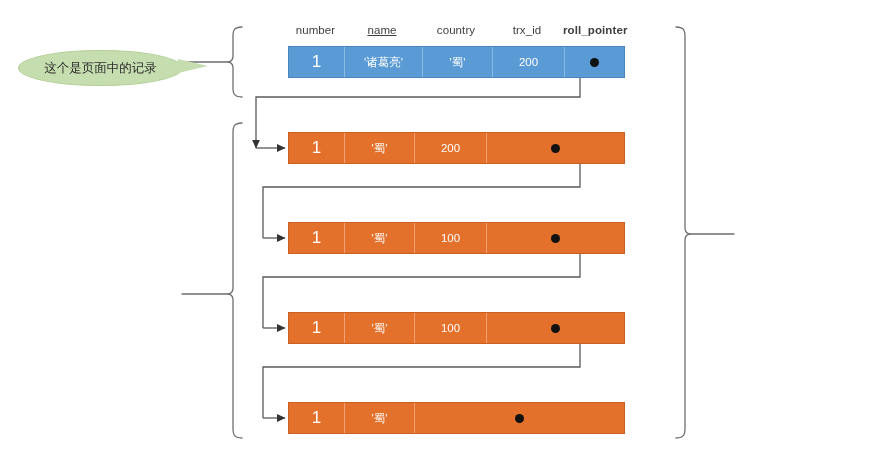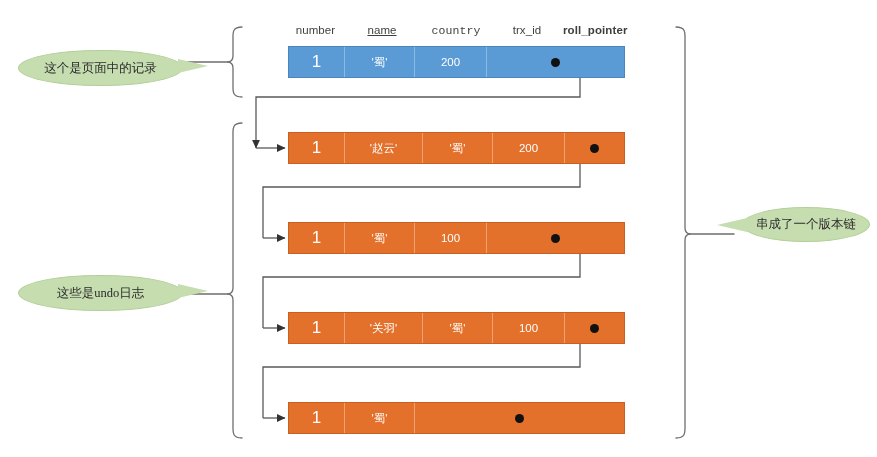--- a/index.html
+++ b/index.html
@@ -28,21 +28,21 @@
   .c-number{width:55px;font-size:17px;font-weight:400;}
   .c-name{width:78px;}
   .c-country{width:70px;}
   .c-trx{width:72px;text-align:right;}
   .c-ptr{width:60px;flex:1;}
   .dot{width:9px;height:9px;border-radius:50%;background:#111111;display:block;}
 
   
   .callout{position:absolute;background:#C6DDB0;border:1px solid #b3cf99;
            border-radius:50%/50%;display:flex;align-items:center;justify-content:center;
-           color:#2b2b2b;font-size:12.5px;white-space:nowrap;font-family:Liberation Serif, serif;}
+           color:#2b2b2b;font-size:12.5px;white-space:nowrap;}
   .callout .ctxt{display:block;padding:0 2px;}
   .callout .tail{position:absolute;width:0;height:0;}
 
   #callout-page{left:18px;top:50px;width:163px;height:34px;}
   #callout-page .tail{right:-26px;top:8px;border-top:7px solid transparent;
         border-bottom:7px solid transparent;border-left:30px solid #C6DDB0;}
   #callout-undo{left:18px;top:275px;width:163px;height:34px;}
   #callout-undo .tail{right:-26px;top:8px;border-top:7px solid transparent;
         border-bottom:7px solid transparent;border-left:30px solid #C6DDB0;}
   #callout-chain{left:742px;top:207px;width:126px;height:33px;}
@@ -96,79 +96,70 @@
 
     <g fill="none" stroke="#595959" stroke-width="1.3">
       <path d="M580,328 L580,367 L263,367 L263,418"></path>
       <path d="M263,418 L285,418" marker-end="url(#arrow)"></path>
     </g>
   </svg>
 
   <div class="hdr-row">
     <div class="hdr" style="left:0;width:55px;">number</div>
     <div class="hdr" style="left:55px;width:78px;text-decoration:underline;">name</div>
-    <div class="hdr" style="left:133px;width:70px;font-family:Liberation Mono, monospace;">country</div>
+    <div class="hdr" style="left:133px;width:70px;">country</div>
     <div class="hdr" style="left:203px;width:72px;">trx_id</div>
     <div class="hdr" style="left:275px;width:62px;font-weight:bold;">roll_pointer</div>
   </div>
 
   <div class="rec blue" style="top:46px;">
     <div class="cell c-number">1</div>
+    <div class="cell c-name">'诸葛亮'</div>
     <div class="cell c-country">'蜀'</div>
     <div class="cell c-trx">200</div>
     <div class="cell c-ptr">
       <span class="dot"></span>
     </div>
   </div>
 
   <div class="rec orange" style="top:132px;">
     <div class="cell c-number">1</div>
-    <div class="cell c-name">'赵云'</div>
     <div class="cell c-country">'蜀'</div>
     <div class="cell c-trx">200</div>
     <div class="cell c-ptr">
       <span class="dot"></span>
     </div>
   </div>
 
   <div class="rec orange" style="top:222px;">
     <div class="cell c-number">1</div>
     <div class="cell c-country">'蜀'</div>
     <div class="cell c-trx">100</div>
     <div class="cell c-ptr">
       <span class="dot"></span>
     </div>
   </div>
 
   <div class="rec orange" style="top:312px;">
     <div class="cell c-number">1</div>
-    <div class="cell c-name">'关羽'</div>
     <div class="cell c-country">'蜀'</div>
     <div class="cell c-trx">100</div>
     <div class="cell c-ptr">
       <span class="dot"></span>
     </div>
   </div>
 
   <div class="rec orange" style="top:402px;">
     <div class="cell c-number">1</div>
     <div class="cell c-country">'蜀'</div>
     <div class="cell c-ptr">
       <span class="dot"></span>
     </div>
   </div>
 
   <div class="callout" id="callout-page">
     <span class="ctxt">这个是页面中的记录</span>
     <span class="tail"></span>
   </div>
 
-  <div class="callout" id="callout-undo">
-    <span class="ctxt">这些是undo日志</span>
-    <span class="tail"></span>
-  </div>
 
-  <div class="callout" id="callout-chain">
-    <span class="ctxt">串成了一个版本链</span>
-    <span class="tail"></span>
-  </div>
 
 </div>
 
 </body></html>

